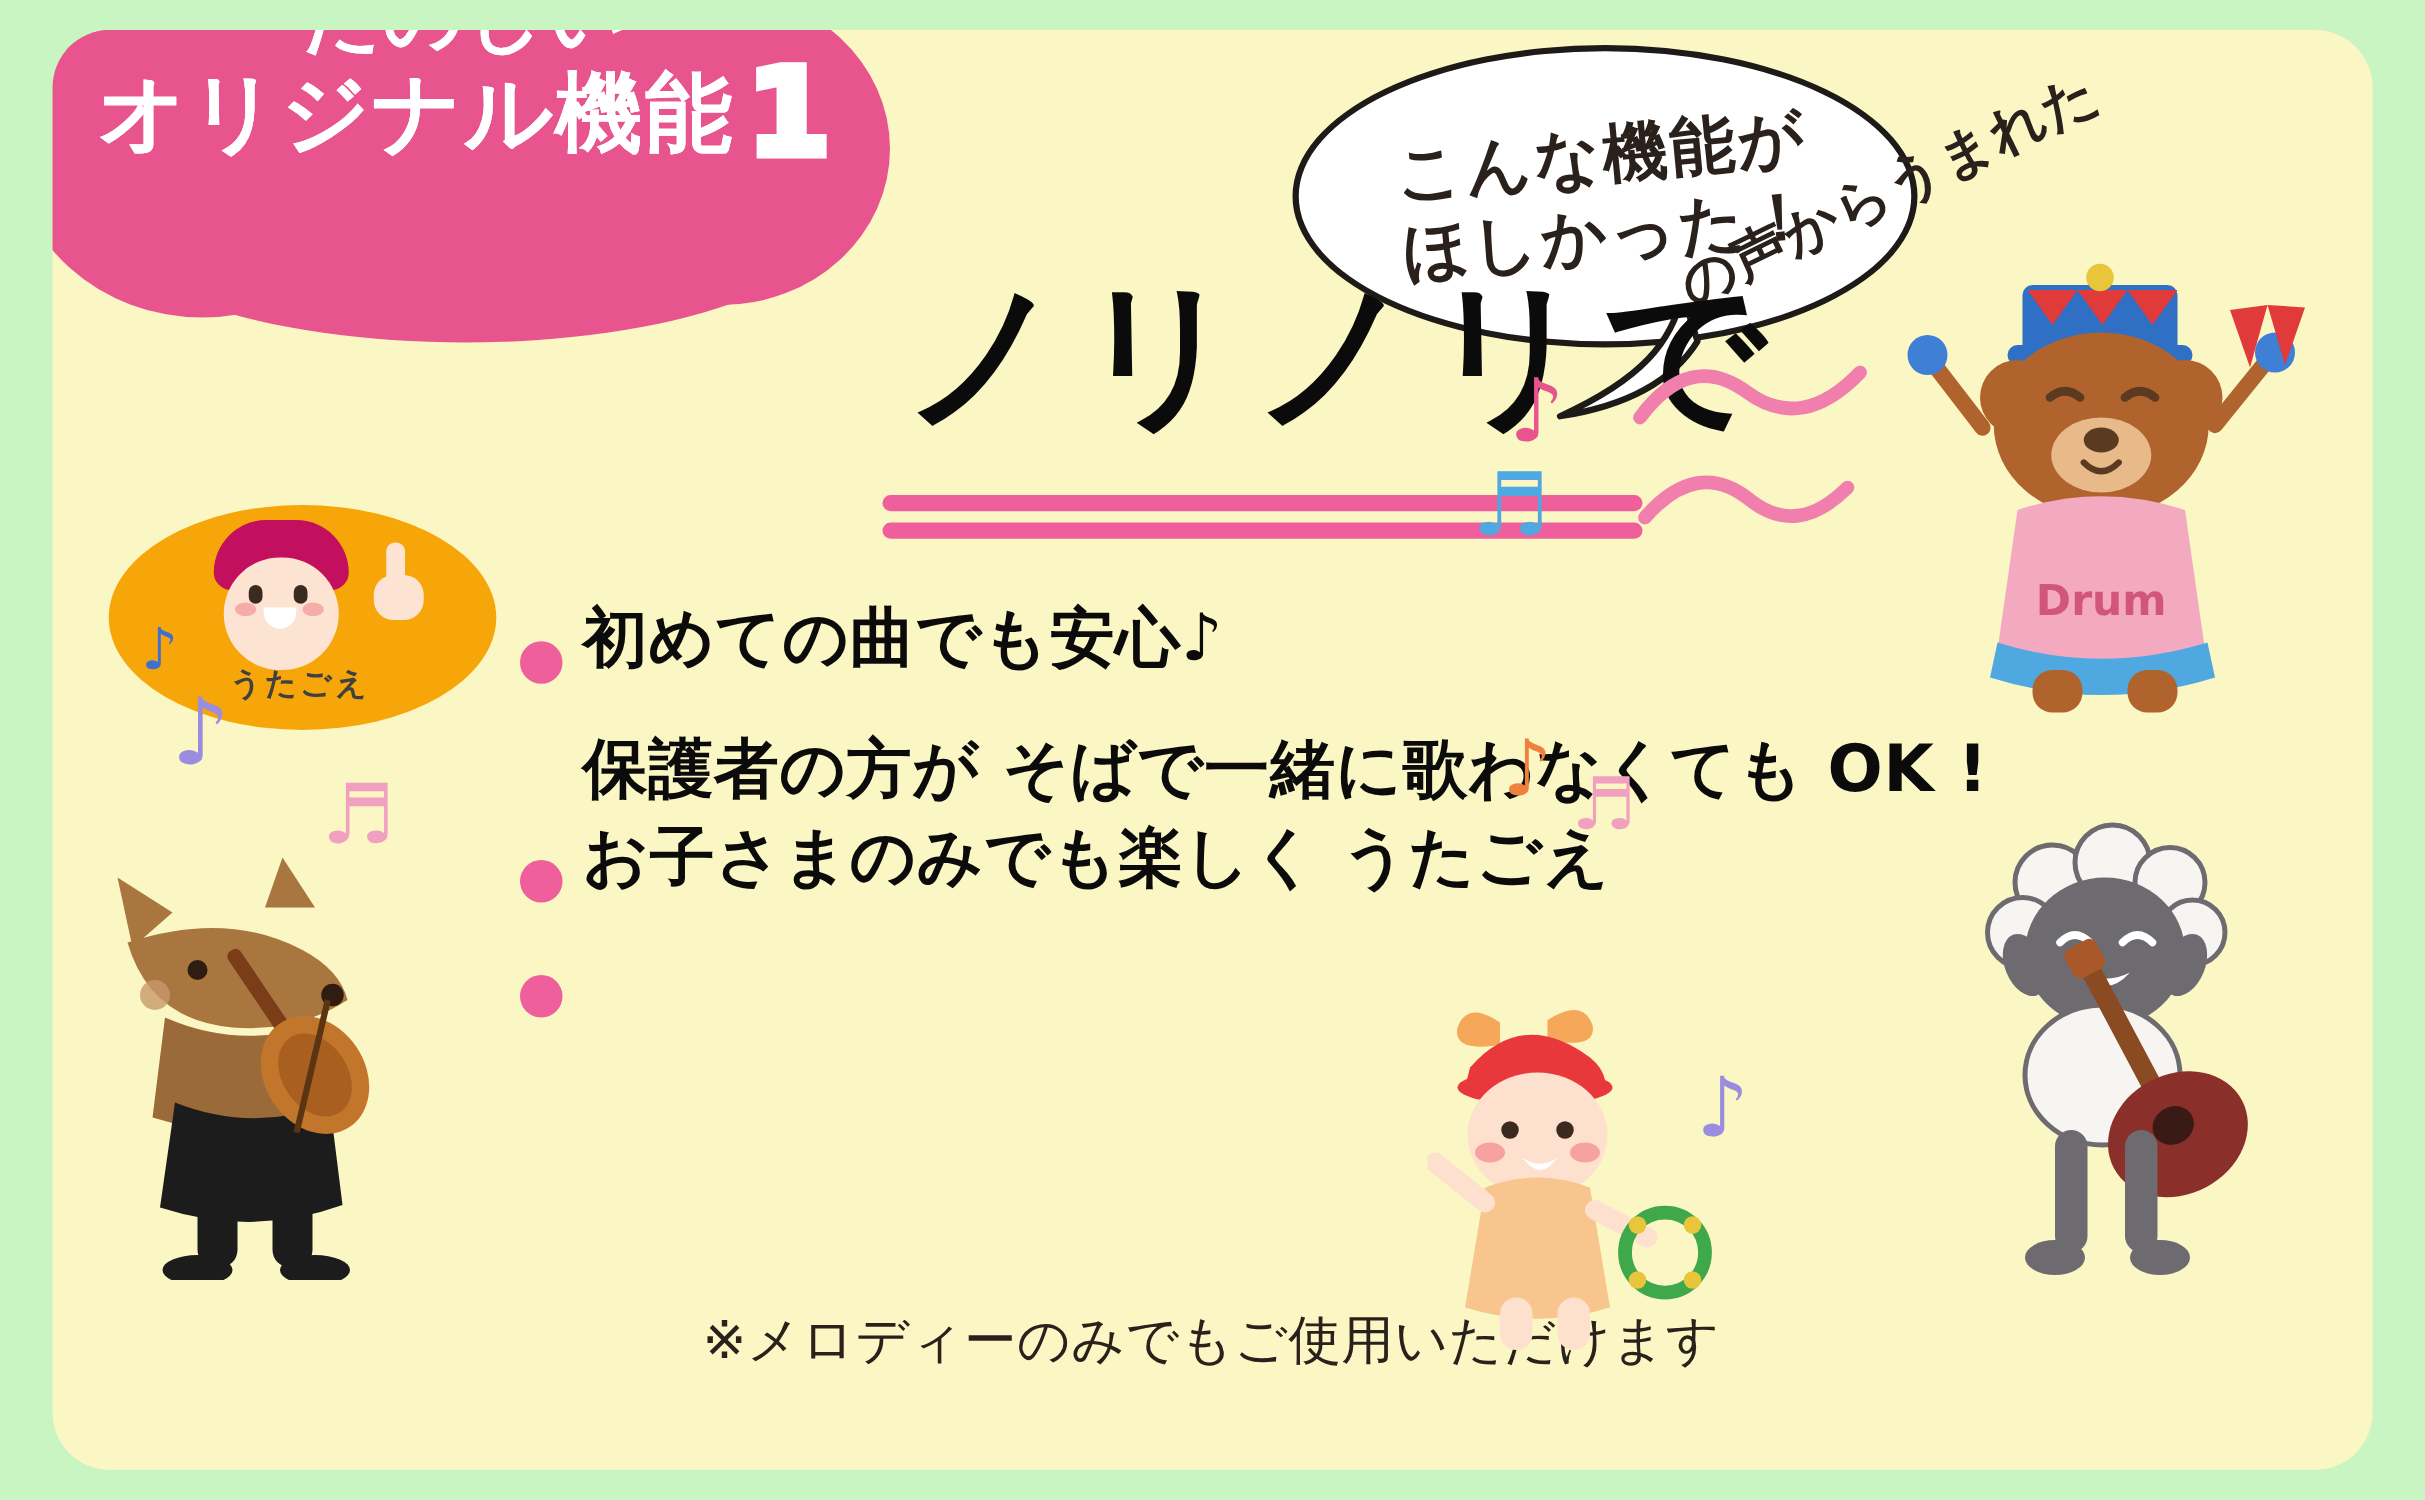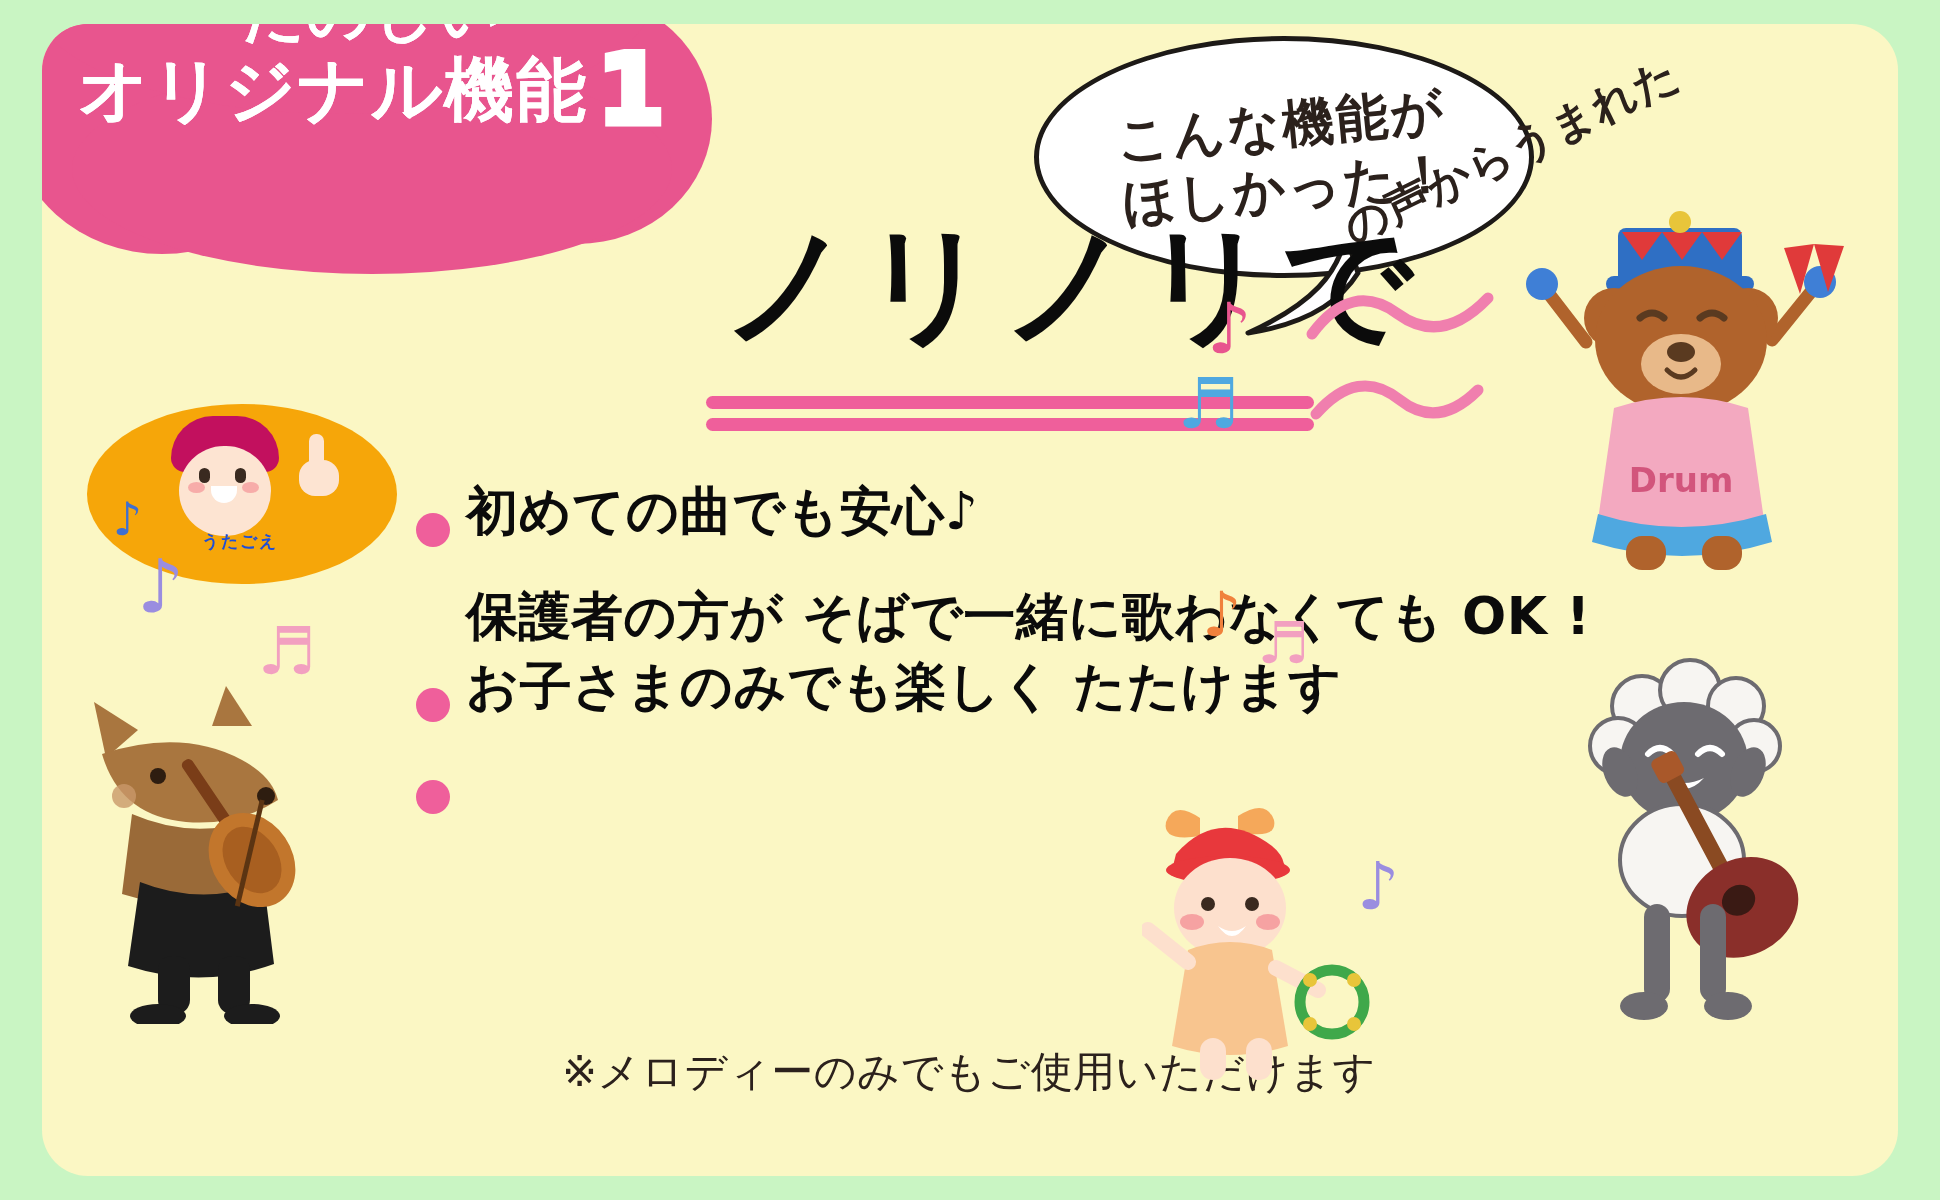--- a/index.html
+++ b/index.html
@@ -91,21 +91,21 @@
   .utagoe .face{position:absolute;left:72px;top:12px;width:132px;height:126px;}
   .u-hair{position:absolute;left:12px;top:0;width:108px;height:56px;background:#c2105e;border-radius:54px 54px 18px 18px;}
   .u-head{position:absolute;left:20px;top:30px;width:92px;height:90px;background:#fde4d2;border-radius:46px;}
   .u-eye{position:absolute;width:11px;height:15px;background:#3a2a20;border-radius:6px;top:52px;}
   .u-eye.l{left:40px;} .u-eye.r{left:76px;}
   .u-cheek{position:absolute;width:17px;height:11px;background:#f6a2a2;border-radius:50%;top:66px;opacity:.85;}
   .u-cheek.l{left:29px;} .u-cheek.r{left:83px;}
   .u-mouth{position:absolute;left:52px;top:70px;width:26px;height:17px;background:#fff;border-radius:0 0 16px 16px;}
   .u-label{
     position:absolute;left:58px;top:126px;width:190px;text-align:center;
-    color:#1d4ed8;font-size:17px;font-weight:bold;letter-spacing:.10em;
+    color:#404040;font-size:25px;font-weight:bold;letter-spacing:.10em;
   }
   .u-hand{position:absolute;left:206px;top:28px;width:56px;height:70px;}
   .u-note{position:absolute;left:26px;top:88px;color:#3f6fd0;font-size:46px;font-weight:bold;}
 
   
   .ill{position:absolute;}
   .mnote{position:absolute;font-weight:bold;line-height:1;}
 
   
   .bear{left:1480px;top:168px;width:330px;height:380px;}
@@ -176,21 +176,21 @@
 
     <div class="bullets">
       <div class="bul b1">
         <div class="dot"></div>
         <div class="btxt">初めての曲でも安心♪</div>
       </div>
       <div class="bul b2">
         <div class="dot"></div>
         <div>
           <div class="btxt">保護者の方が そばで一緒に歌わなくても OK !</div>
-          <div class="btxt">お子さまのみでも楽しく たたけます</div>
+          <div class="btxt">お子さまのみでも楽しく うたごえ</div>
         </div>
       </div>
       <div class="bul b4">
         <div class="dot"></div>
       </div>
     </div>
 
     <div class="note">※メロディーのみでもご使用いただけます</div>
 
     <svg class="ill bear" viewBox="0 0 330 380">

